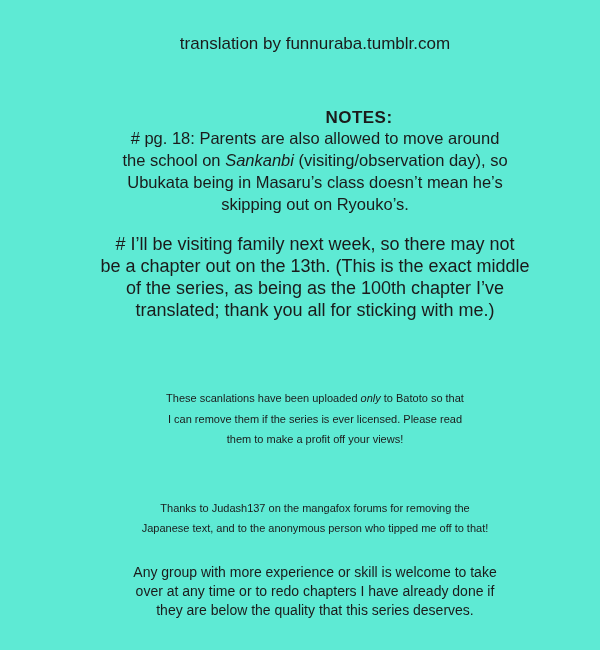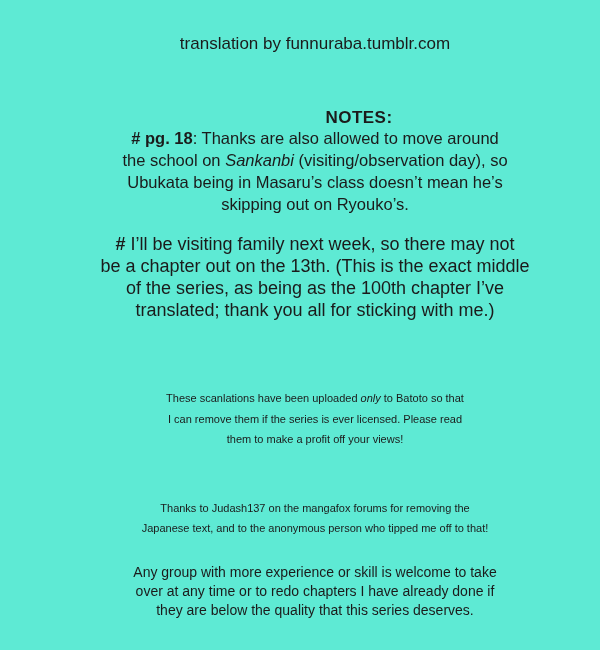--- a/index.html
+++ b/index.html
@@ -23,38 +23,38 @@
     width: 100%;
     text-align: center;
   }
   .credit       { top: 33px;  font-size: 17px;   line-height: 22px; }
   .notes-title  { top: 107px; font-size: 17px;   line-height: 22px; font-weight: bold; letter-spacing: 0.5px; margin-left: 44px; }
   .note1        { top: 127px; font-size: 16.5px; line-height: 22px; }
   .note2        { top: 233px; font-size: 18px; line-height: 22px; }
   .batoto       { top: 388px; font-size: 11px;   line-height: 20.5px; }
   .thanks       { top: 498px; font-size: 11px;   line-height: 20px; }
   .handoff      { top: 563px; font-size: 14px;   line-height: 19px; }
-  .b { font-weight: bold; }
+  .b { font-weight: normal; }
   .i { font-style: italic; margin-top: 8px; }
 </style>
 </head>
 <body>
 
 <div class="page">
 
   <div class="block credit">
     <span>translation by funnuraba.tumblr.com</span>
   </div>
 
   <div class="block notes-title">
     <span>NOTES:</span>
   </div>
 
   <div class="block note1">
-    <div><span class="b"># pg. 18</span><span>: Thanks are also allowed to move around</span></div>
+    <div><span class="b"># pg. 18</span><span>: Parents are also allowed to move around</span></div>
     <div><span>the school on </span><span class="i">Sankanbi</span><span> (visiting/observation day), so</span></div>
     <div>Ubukata being in Masaru’s class doesn’t mean he’s</div>
     <div>skipping out on Ryouko’s.</div>
   </div>
 
   <div class="block note2">
     <div><span class="b">#</span><span> I’ll be visiting family next week, so there may not</span></div>
     <div>be a chapter out on the 13th. (This is the exact middle</div>
     <div>of the series, as being as the 100th chapter I’ve</div>
     <div>translated; thank you all for sticking with me.)</div>

